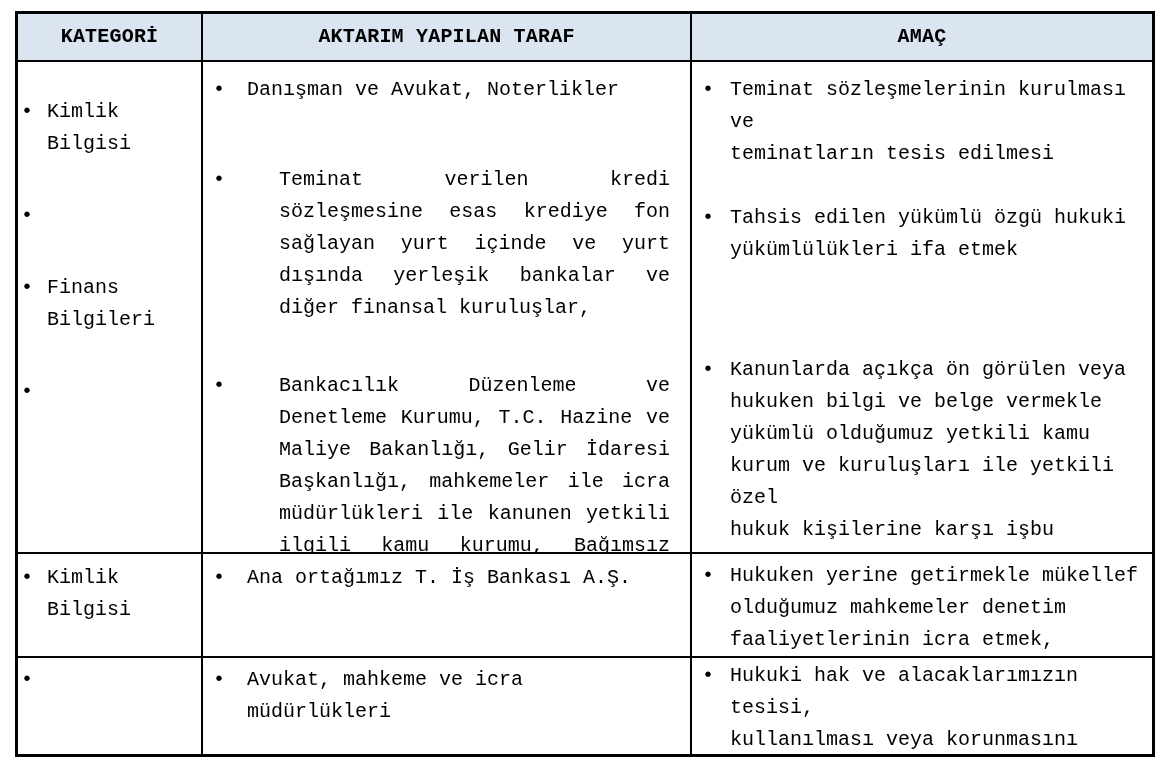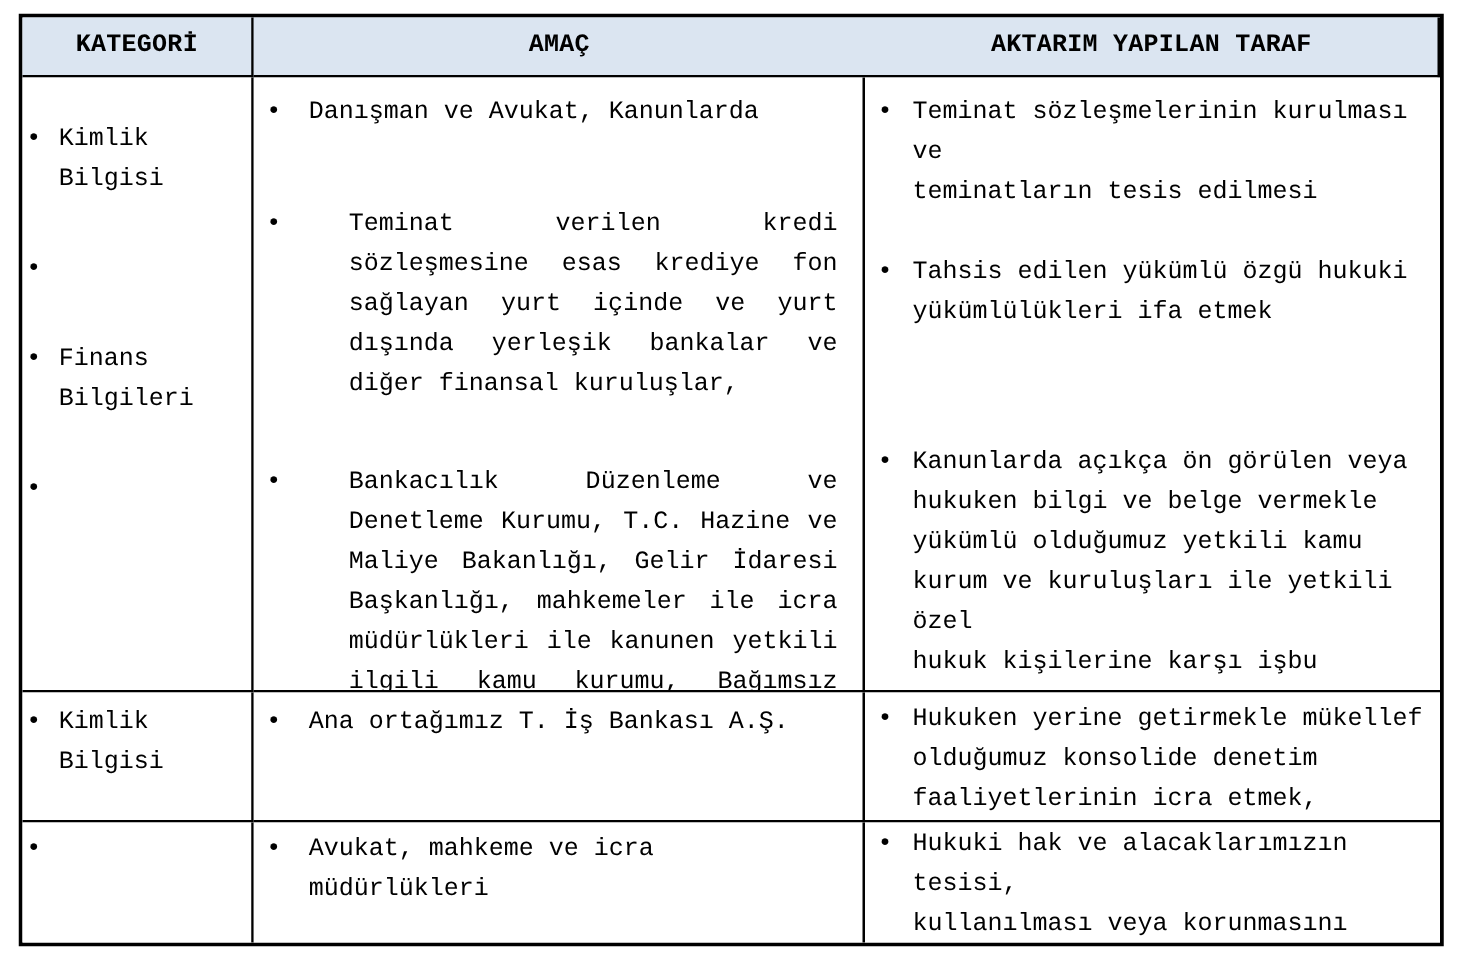--- a/index.html
+++ b/index.html
@@ -47,22 +47,22 @@
   .g88{margin-bottom:88px;}
   .g30{margin-bottom:30px;}
 </style>
 </head>
 <body>
 
 <div class="page">
   <div class="tbl">
 
     <div class="cell hcell">KATEGORİ</div>
+    <div class="cell hcell">AKTARIM YAPILAN TARAF</div>
     <div class="cell hcell lastcol">AMAÇ</div>
-    <div class="cell hcell">AKTARIM YAPILAN TARAF</div>
 
     <div class="cell c1">
       <div class="li g40">
         <span class="b">•</span>
         <span class="t">Kimlik Bilgisi</span>
       </div>
       <div class="li g40">
         <span class="b">•</span>
       </div>
       <div class="li g40">
@@ -70,21 +70,21 @@
         <span class="t">Finans Bilgileri</span>
       </div>
       <div class="li">
         <span class="b">•</span>
       </div>
     </div>
 
     <div class="cell c2">
       <div class="li g58">
         <span class="b">•</span>
-        <span class="t">Danışman ve Avukat, Kanunlarda</span>
+        <span class="t">Danışman ve Avukat, Noterlikler</span>
       </div>
       <div class="li just g46">
         <span class="b">•</span>
         <span class="t">Teminat verilen kredi sözleşmesine esas krediye fon sağlayan yurt içinde ve yurt dışında yerleşik bankalar ve diğer finansal kuruluşlar,</span>
       </div>
       <div class="li just">
         <span class="b">•</span>
         <span class="t">Bankacılık Düzenleme ve Denetleme Kurumu, T.C. Hazine ve Maliye Bakanlığı, Gelir İdaresi Başkanlığı, mahkemeler ile icra müdürlükleri ile kanunen yetkili ilgili kamu kurumu, Bağımsız Denetçiler,</span>
       </div>
     </div>
@@ -126,21 +126,21 @@
       <div class="li">
         <span class="b">•</span>
         <span class="t">Ana ortağımız T. İş Bankası A.Ş.</span>
       </div>
     </div>
 
     <div class="cell c3 r2 lastcol" style="padding-top:6px;">
       <div class="li">
         <span class="b">•</span>
         <span class="t">Hukuken yerine getirmekle mükellef
-olduğumuz konsolide denetim
+olduğumuz mahkemeler denetim
 faaliyetlerinin icra etmek,</span>
       </div>
     </div>
 
     <div class="cell c1 r3 lastrow" style="padding-top:6px;">
       <div class="li">
         <span class="b">•</span>
       </div>
     </div>
 

